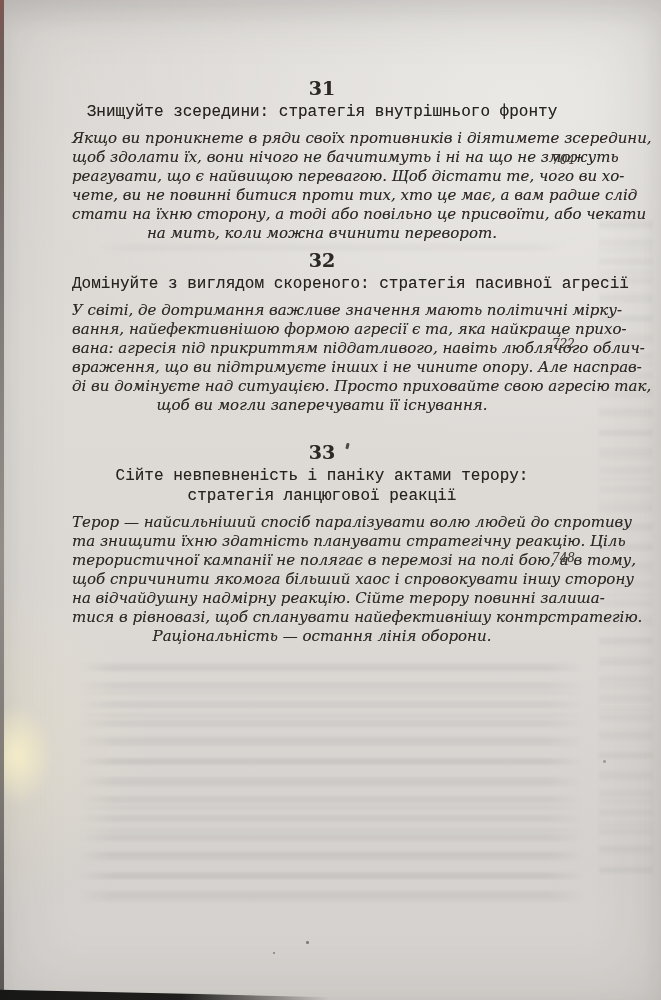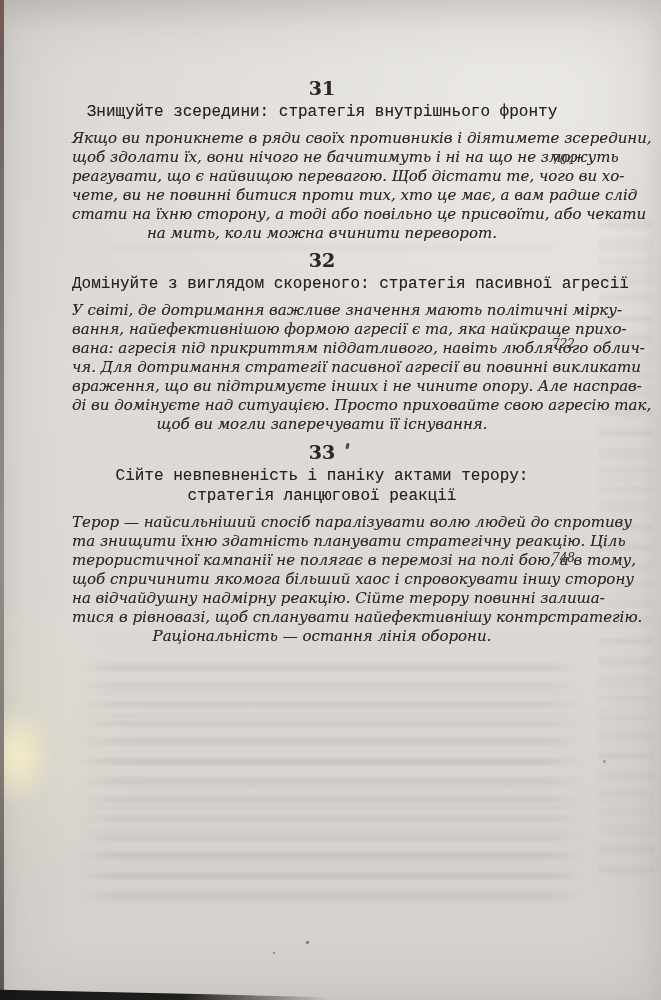--- a/index.html
+++ b/index.html
@@ -106,21 +106,20 @@
 
   <section class="entry" style="top:248px">
     <div class="chap-num">32</div>
     <div class="chap-title">
         <div class="line last">Домінуйте з виглядом скореного: стратегія пасивної агресії</div>
       </div>
     <div class="chap-body">
         <div class="line">У світі, де дотримання важливе значення мають політичні мірку-</div>
         <div class="line">вання, найефективнішою формою агресії є та, яка найкраще прихо-</div>
         <div class="line">вана: агресія під прикриттям піддатливого, навіть люблячого облич-</div>
-        <div class="line">чя. Для дотримання стратегії пасивної агресії ви повинні викликати</div>
         <div class="line">враження, що ви підтримуєте інших і не чините опору. Але насправ-</div>
         <div class="line">ді ви домінуєте над ситуацією. Просто приховайте свою агресію так,</div>
         <div class="line last">щоб ви могли заперечувати її існування.</div>
       </div>
     <div class="page-num" style="top:86px">722</div>
   </section>
 
   <section class="entry" style="top:440px">
     <div class="chap-num">33</div>
     <div class="chap-title">

